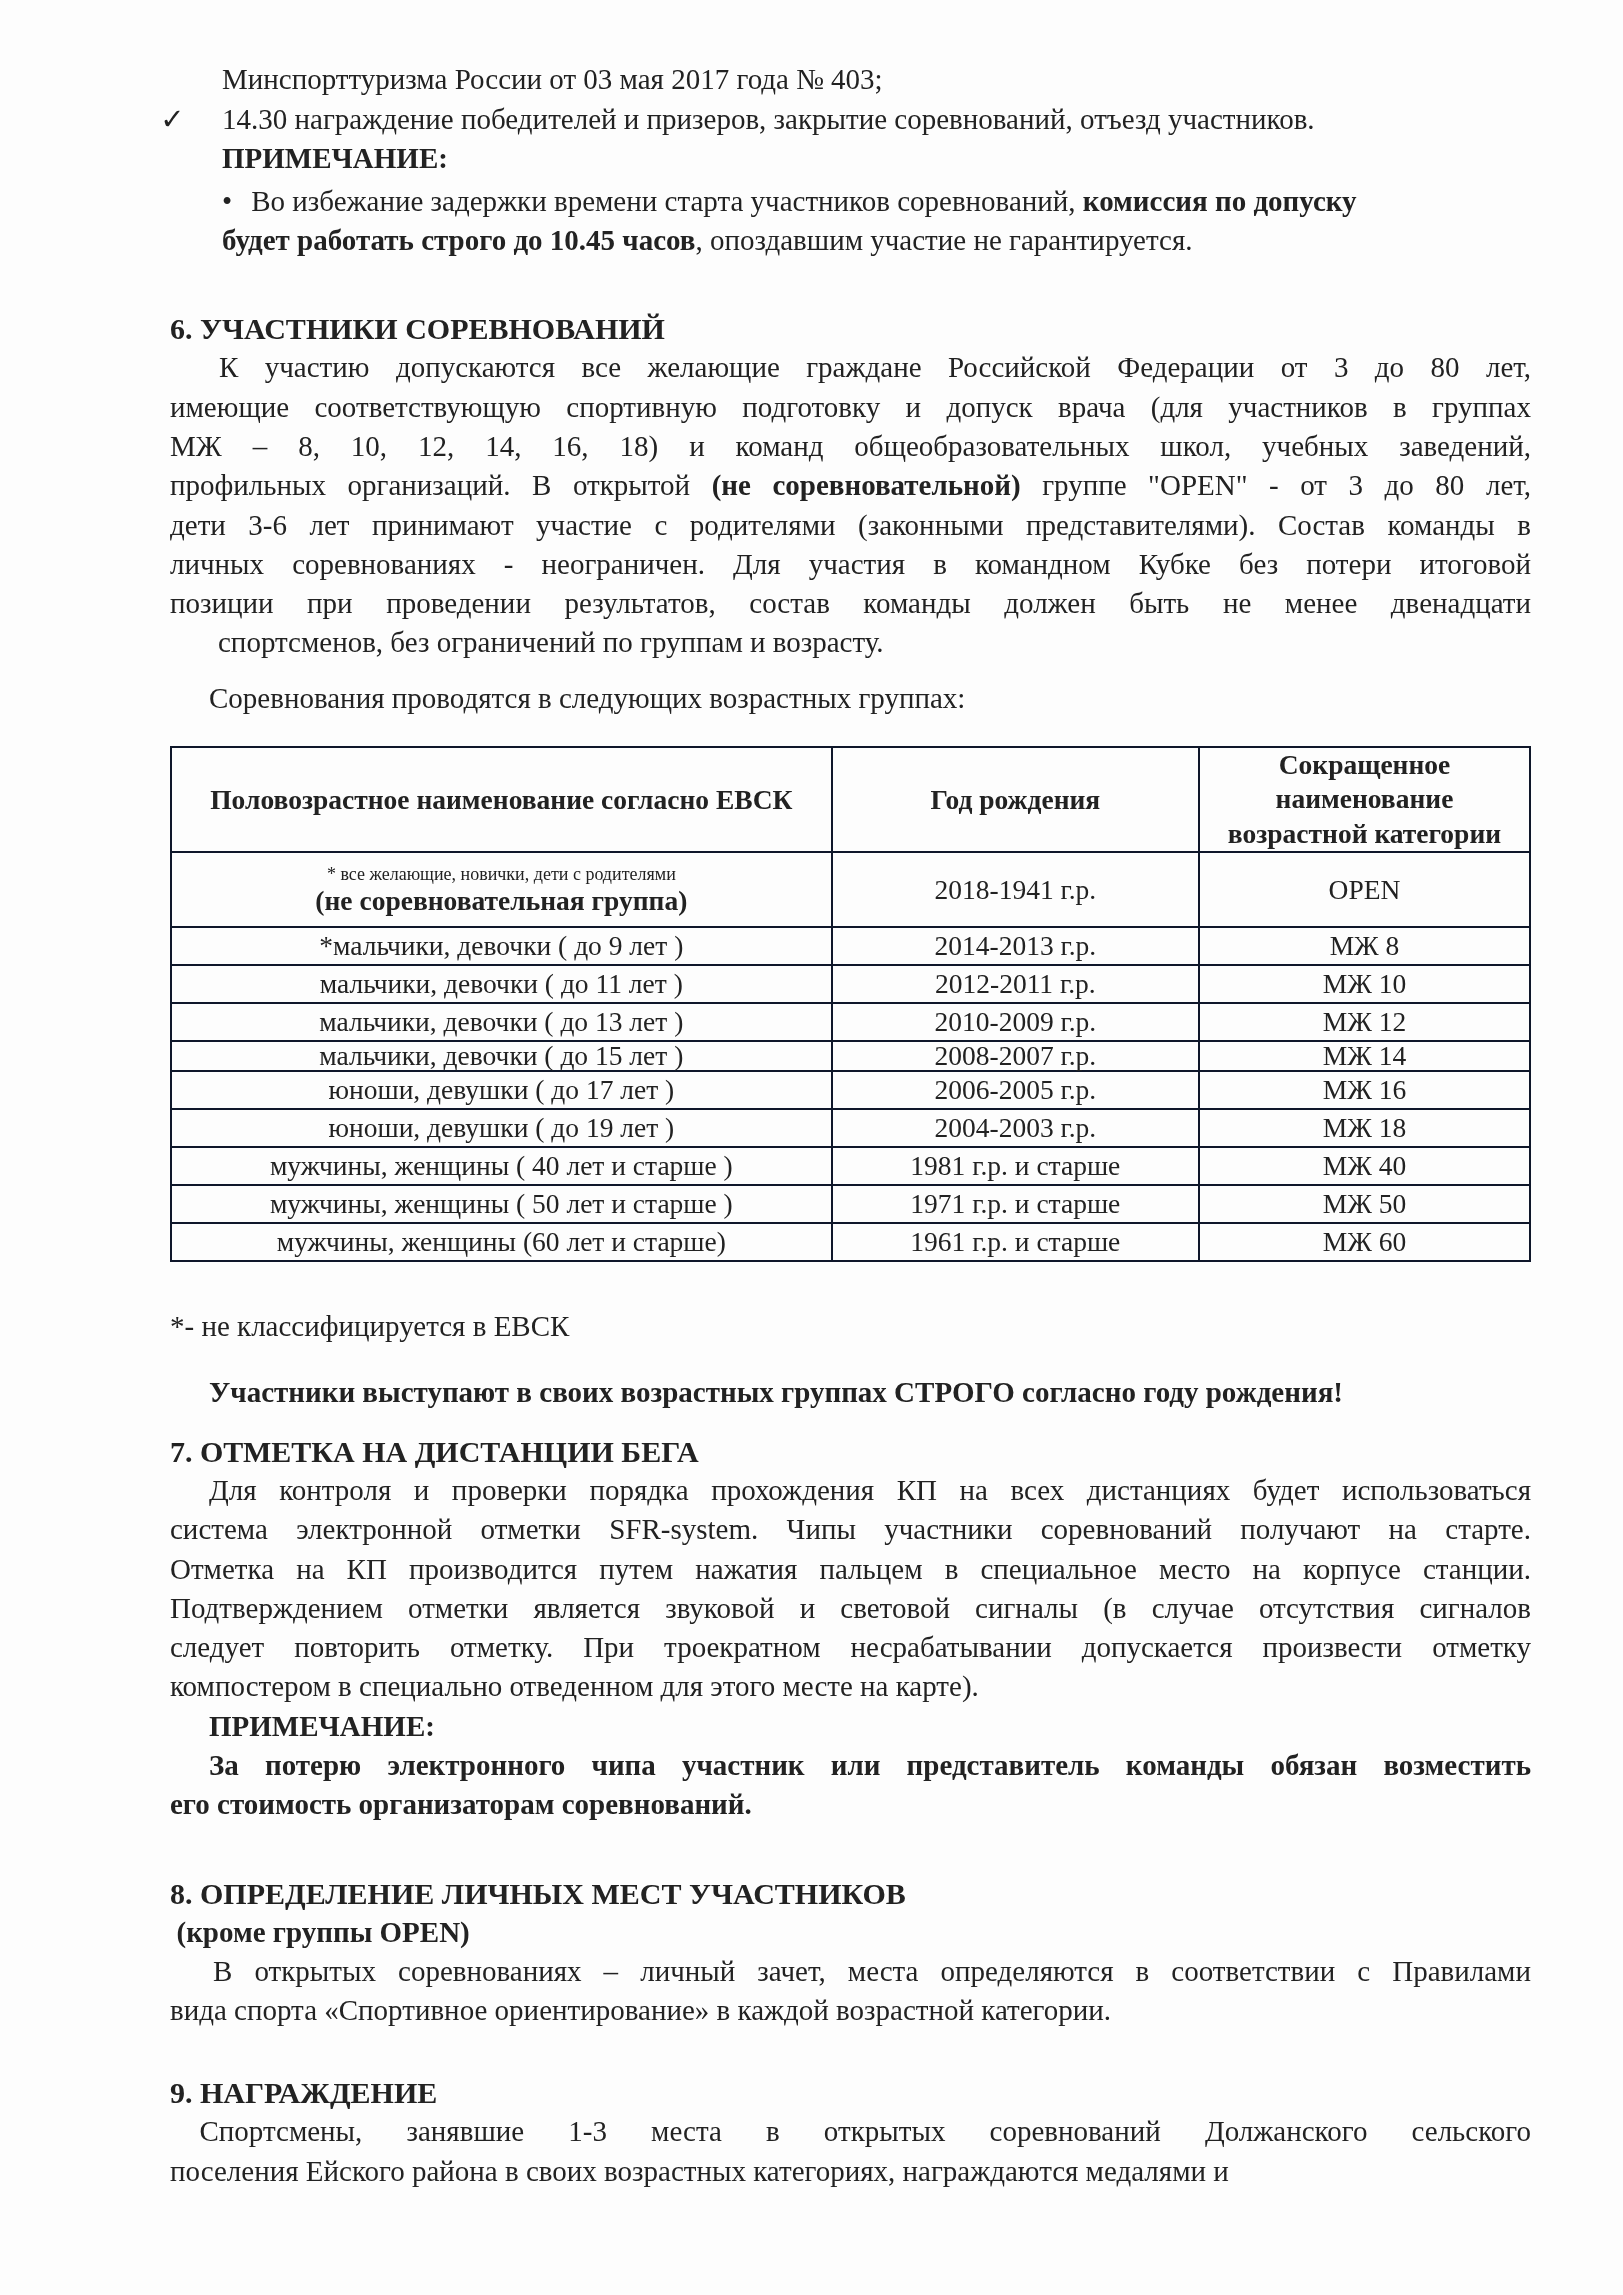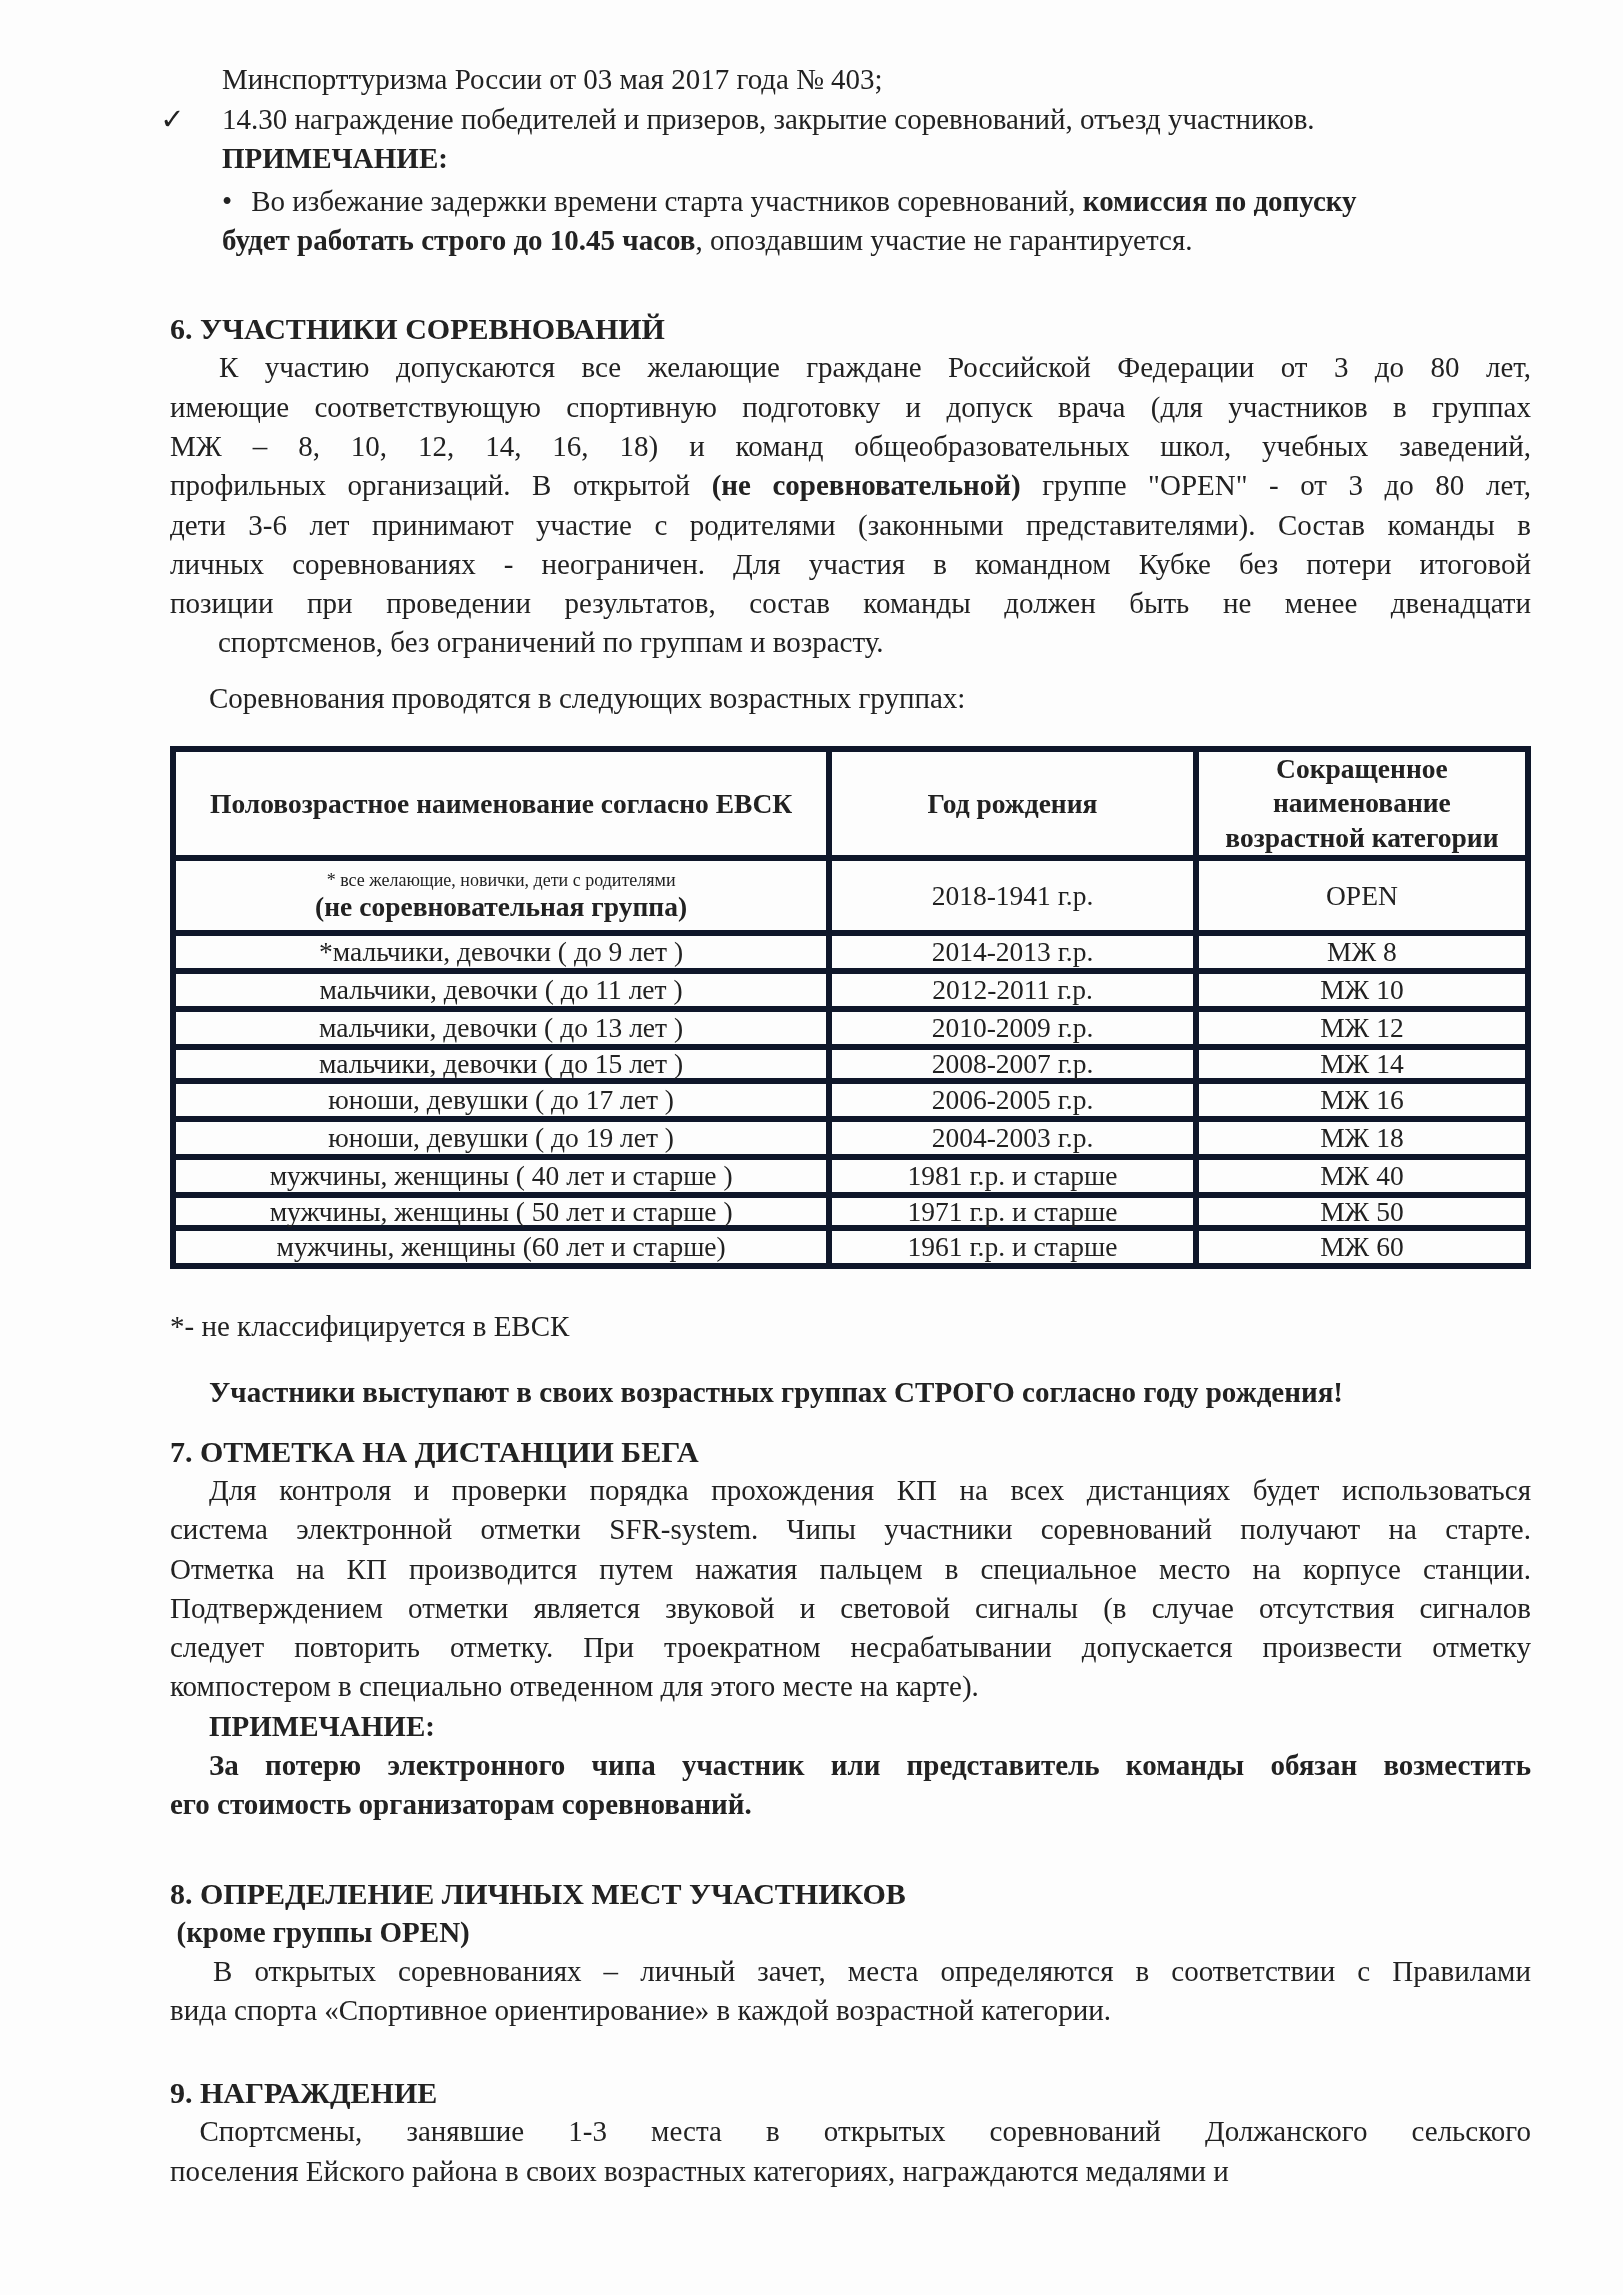--- a/index.html
+++ b/index.html
@@ -7,21 +7,21 @@
     width:1623px; height:2295px; background:#fdfdfd; position:relative; overflow:hidden;
     font-family:"Liberation Serif","DejaVu Serif",serif; color:#222;
     font-size:29px; line-height:1.0;
   }
   .page { position:absolute; left:170px; top:0; width:1361px; }
   .line { position:absolute; left:0; white-space:nowrap; font-size:29px; }
   .just { text-align:justify; text-align-last:justify; width:1361px; white-space:normal; }
   .b { font-weight:bold; }
   .h { font-weight:bold; font-size:30px; }
   table.ages { position:absolute; left:0; top:746px; width:1361px; border-collapse:collapse; }
-  table.ages td, table.ages th { border:6px solid #0f172a; text-align:center; vertical-align:middle; font-weight:normal; padding:0 3.9px; font-size:27.5px; }
+  table.ages td, table.ages th { border:2px solid #0f172a; text-align:center; vertical-align:middle; font-weight:normal; padding:0 3.9px; font-size:27.5px; }
   table.ages th { font-weight:bold; }
   .c1 { width:668px; } .c2 { width:367px; } .c3 { width:327px; }
   .hdr3 { font-size:23.6px; line-height:1.25; }
 </style>
 </head>
 <body>
 
 <div class="page">
 
   <div class="line" style="left:52px;top:65px;">Минспорттуризма России от 03 мая 2017 года № 403;</div>
@@ -95,21 +95,21 @@
     <tr style="height:38px;">
           <td>юноши, девушки ( до 19 лет )</td>
           <td>2004-2003 г.р.</td>
           <td>МЖ 18</td>
         </tr>
     <tr style="height:38px;">
           <td>мужчины, женщины ( 40 лет и старше )</td>
           <td>1981 г.р. и старше</td>
           <td>МЖ 40</td>
         </tr>
-    <tr style="height:32px;">
+    <tr style="height:38px;">
           <td>мужчины, женщины ( 50 лет и старше )</td>
           <td>1971 г.р. и старше</td>
           <td>МЖ 50</td>
         </tr>
     <tr style="height:38px;">
           <td>мужчины, женщины (60 лет и старше)</td>
           <td>1961 г.р. и старше</td>
           <td>МЖ 60</td>
         </tr>
   </tbody>

